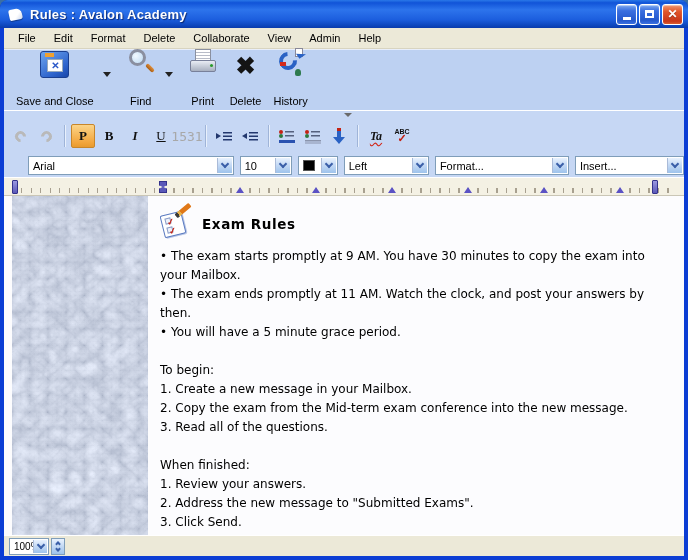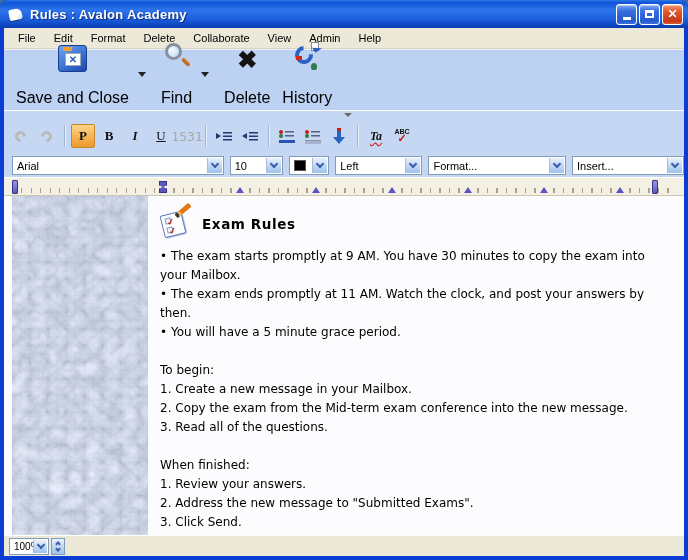--- a/index.html
+++ b/index.html
@@ -26,21 +26,21 @@
   .frame { position:absolute; top:28px; left:4px; right:4px; bottom:4px; background:#fcfcfe; display:flex; flex-direction:column;border-radius:16px; }
 
   
   .menubar { height:21px; background:#ece9d8; display:flex; align-items:center; padding-left:6px; gap:2px; border-bottom:1px solid #d8d4c0; }
   .menu-item { font-size:11px; color:#000; padding:2px 8px; }
 
   
   .toolbar { height:61px; background:#bdd1f2; display:flex; align-items:stretch; padding:4px 2px 2px 6px; border-top:1px solid #e8eefb; }
   .tb-btn { display:flex; flex-direction:column; align-items:center; justify-content:flex-end; padding:1px 6px; border-radius:3px; }
   .tb-icon { height:36px; display:flex; align-items:center; justify-content:center; }
-  .tb-label { font-size:16px; color:#000; margin-top:17px; white-space:nowrap; }
+  .tb-label { font-size:11px; color:#000; margin-top:17px; white-space:nowrap; }
   .tb-drop { width:14px; display:flex; align-items:center; justify-content:center; margin:0 6px 14px 0; }
   .drop-tri { width:0; height:0; border-left:4px solid transparent; border-right:4px solid transparent; border-top:5px solid #222; }
 
   
   .ic-save { width:29px; height:27px; border-radius:3px; background:linear-gradient(145deg,#6fa6ee 0%,#2d63cc 70%,#1a47a8 100%); border:1px solid #1a3f90; position:relative; }
   .ic-save .label { position:absolute; left:6px; top:7px; width:16px; height:13px; background:#fff; border:1px solid #9ab; display:flex; align-items:center; justify-content:center; font-size:10px; font-weight:bold; color:#2a58c8; }
   .ic-save .tab { position:absolute; left:4px; top:1px; width:9px; height:4px; background:#f0a030; }
   .ic-find { position:relative; width:30px; height:30px; }
   .ic-find .glass { position:absolute; left:3px; top:1px; width:17px; height:17px; border-radius:50%; border:3px solid #8a8fa0; background:radial-gradient(circle at 35% 35%,#f2f9ff,#bcd9f2); }
   .ic-find .handle { position:absolute; left:19px; top:18px; width:10px; height:4px; background:linear-gradient(180deg,#e09040,#a85c10); transform:rotate(45deg); border-radius:2px; }
@@ -74,21 +74,21 @@
   .ltr-u { font-family:"Liberation Serif", serif; text-decoration:underline; }
   .mono-gray { font-size:13px; color:#a8a8a8; letter-spacing:0; font-family:"DejaVu Sans Mono", monospace; }
   .mini { display:block; }
   .sig { font-family:"Liberation Serif", serif; font-style:italic; font-weight:bold; font-size:12px;
          text-decoration:underline wavy #d22618; text-underline-offset:2px; }
   .abc { display:flex; flex-direction:column; align-items:center; line-height:1; }
   .abc .t { font-size:7px; font-weight:bold; }
   .abc .ck { color:#c41f10; font-size:11px; font-weight:bold; margin-top:-2px; }
 
   
-  .fontrow { height:23px; background:#c6d7f4; display:flex; align-items:center; padding-left:8px; gap:6px; }
+  .fontrow { height:23px; background:#c6d7f4; display:flex; align-items:center; padding-left:24px; gap:6px; }
   .xpselect { position:relative; height:19px; background:#fff; border:1px solid #7f9db9; font-size:11px; color:#000; display:flex; align-items:center; padding:0 18px 0 4px; }
   .xpselect .btn { position:absolute; right:1px; top:1px; bottom:1px; width:15px; border-left:1px solid #aabbd8;
       background:linear-gradient(180deg,#e9f2fe,#c2d8f4 50%,#9ec3ec); display:flex; align-items:center; justify-content:center; }
   .chev { width:6px; height:6px; border-right:2px solid #3a5fa8; border-bottom:2px solid #3a5fa8; transform:rotate(45deg); margin-top:-3px; }
   .swatch { width:12px; height:11px; background:#000; border:1px solid #555; }
 
   
   .ruler { height:19px; background:#f4f1e4; border-top:1px solid #fff; border-bottom:1px solid #cac6b6; position:relative; }
   .ruler .ticks { position:absolute; left:8px; right:8px; bottom:2px; height:5px;
       background-image:repeating-linear-gradient(90deg,#a8a090 0 1px,transparent 1px 9.5px); }
@@ -180,20 +180,30 @@
               <div class="glass"></div>
               <div class="handle"></div>
             </div>
           </div>
         <div class="tb-label">Find</div>
       </div>
       <div class="tb-drop">
           <div class="drop-tri"></div>
         </div>
 
+      <div class="tb-btn">
+        <div class="tb-icon">
+            <div class="ic-print">
+              <div class="paper"></div>
+              <div class="bodyp"></div>
+              <div class="led"></div>
+            </div>
+          </div>
+        <div class="tb-label">Print</div>
+      </div>
 
       <div class="tb-btn">
         <div class="tb-icon">
             <span class="ic-delete">✖</span>
           </div>
         <div class="tb-label">Delete</div>
       </div>
 
       <div class="tb-btn">
         <div class="tb-icon">

